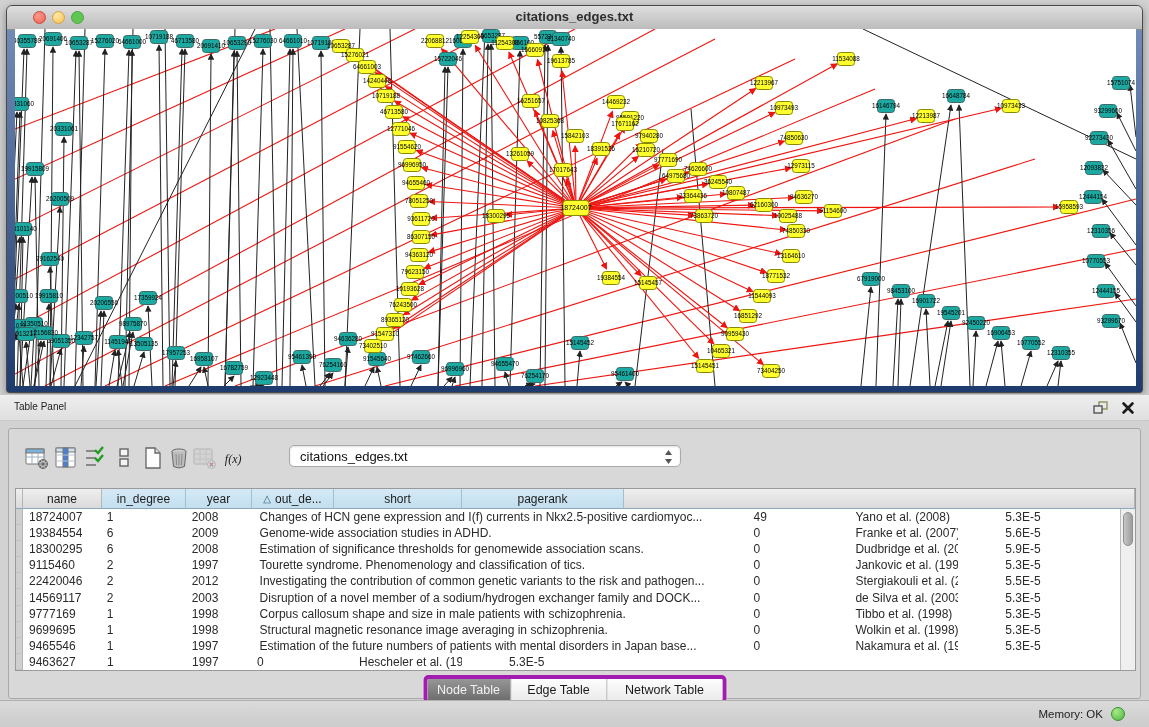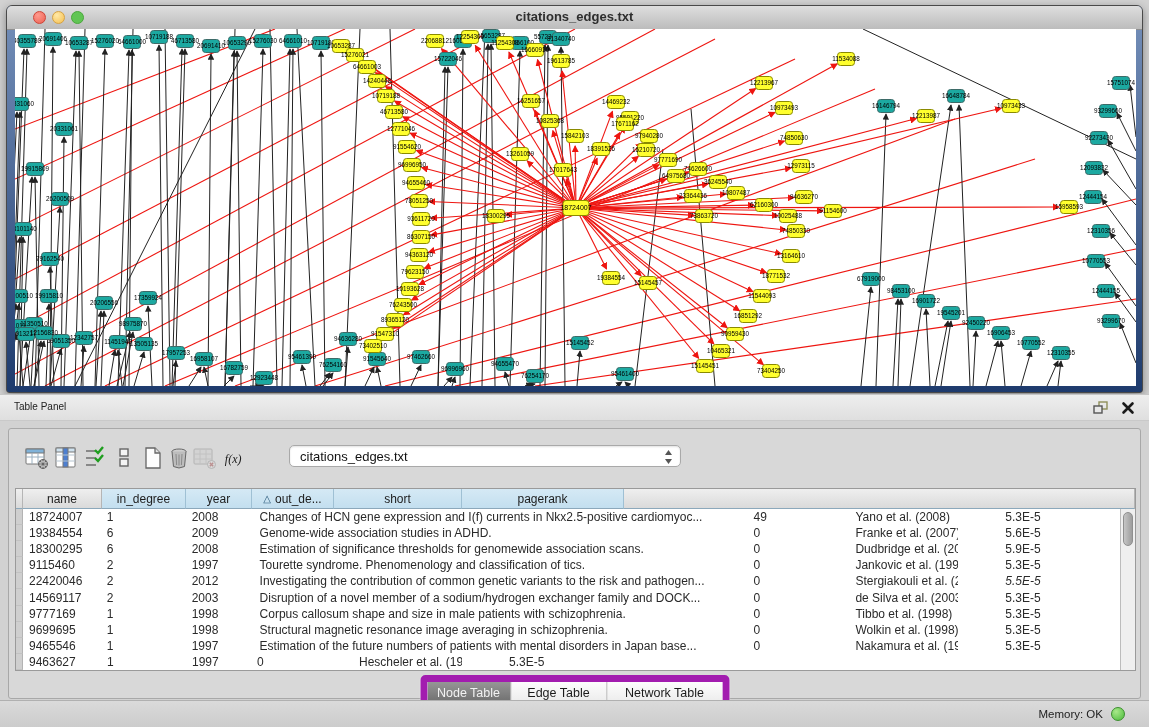--- a/index.html
+++ b/index.html
@@ -50,21 +50,21 @@
   .tbl-body{position:absolute;left:0;top:20px;right:15px;bottom:0;display:flex;flex-direction:column;}
   .trow{flex:1;display:flex;align-items:center;}
   .tcell{box-sizing:border-box;font-size:12px;color:#2a2a2a;white-space:nowrap;overflow:hidden;}
   .gutter{width:7px;align-self:stretch;background:#cfcfcf;border-right:1px solid #b3b3b3;border-bottom:1px solid #c2c2c2;box-sizing:border-box;}
   .vscroll{position:absolute;right:0;top:20px;bottom:0;width:15px;background:#efefef;border-left:1px solid #bcbcbc;box-sizing:border-box;}
   .vthumb{position:absolute;left:2px;top:3px;width:10px;height:34px;border-radius:5px;
     background:linear-gradient(90deg,#c6c6c6,#9d9d9d);border:1px solid #8f8f8f;box-sizing:border-box;}
 
   
   .tab-strip{position:absolute;left:50%;transform:translateX(-50%);top:246px;height:21px;display:flex;
-    border:7px solid #a21caf;border-radius:5px;overflow:hidden;background:#fff;box-shadow:0 1px 1px rgba(255,255,255,.7);}
+    border:4px solid #a21caf;border-radius:5px;overflow:hidden;background:#fff;box-shadow:0 1px 1px rgba(255,255,255,.7);}
   .tab{height:21px;display:flex;align-items:center;justify-content:center;font-size:12.5px;color:#1a1a1a;
     background:linear-gradient(#fdfdfd,#ebebeb);border-right:1px solid #a0a0a0;box-sizing:border-box;cursor:default;}
   .tab:last-child{border-right:none;}
   .tab.selected{background:linear-gradient(#969696,#6e6e6e);color:#f2f2f2;}
 
   
   .status-bar{position:absolute;left:0;top:700px;width:1149px;height:27px;background:linear-gradient(#dadada,#cccccc);
     border-top:1px solid #b0b0b0;box-sizing:border-box;}
   .mem-label{position:absolute;right:46px;top:7px;font-size:11.5px;color:#222;}
   .mem-dot{position:absolute;right:24px;top:6px;width:14px;height:14px;border-radius:50%;
@@ -985,21 +985,21 @@
             <div class="tcell" style="width: 162px; padding-left: 47px;">5.3E-5</div>
           </div>
           <div class="trow">
             <div class="gutter"></div>
             <div class="tcell" style="width: 79px; padding-left: 6px;">22420046</div>
             <div class="tcell" style="width: 84px; padding-left: 5px;">2</div>
             <div class="tcell" style="width: 66px; padding-left: 6px;">2012</div>
             <div class="tcell" style="width: 498px; padding-left: 8px;">Investigating the contribution of common genetic variants to the risk and pathogen...</div>
             <div class="tcell" style="width: 82px; padding-left: 5px;">0</div>
             <div class="tcell" style="width: 128px; padding-left: 25px;">Stergiakouli et al. (2012)</div>
-            <div class="tcell" style="width: 162px; padding-left: 47px; font-style: italic;">5.5E-5</div>
+            <div class="tcell" style="width: 162px; padding-left: 47px;">5.5E-5</div>
           </div>
           <div class="trow">
             <div class="gutter"></div>
             <div class="tcell" style="width: 79px; padding-left: 6px;">14569117</div>
             <div class="tcell" style="width: 84px; padding-left: 5px;">2</div>
             <div class="tcell" style="width: 66px; padding-left: 6px;">2003</div>
             <div class="tcell" style="width: 498px; padding-left: 8px;">Disruption of a novel member of a sodium/hydrogen exchanger family and DOCK...</div>
             <div class="tcell" style="width: 82px; padding-left: 5px;">0</div>
             <div class="tcell" style="width: 128px; padding-left: 25px;">de Silva et al. (2003)</div>
             <div class="tcell" style="width: 162px; padding-left: 47px;">5.3E-5</div>

